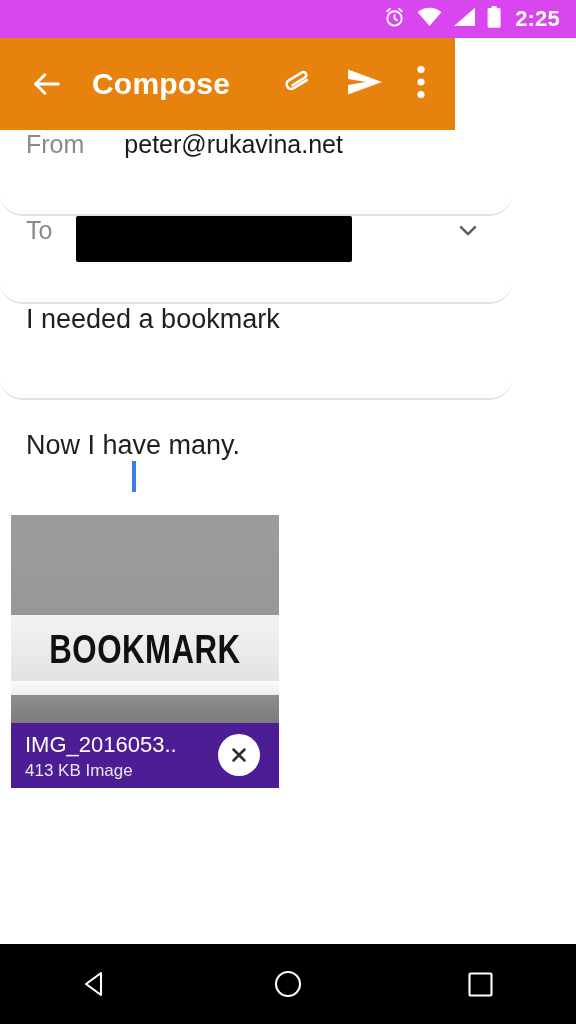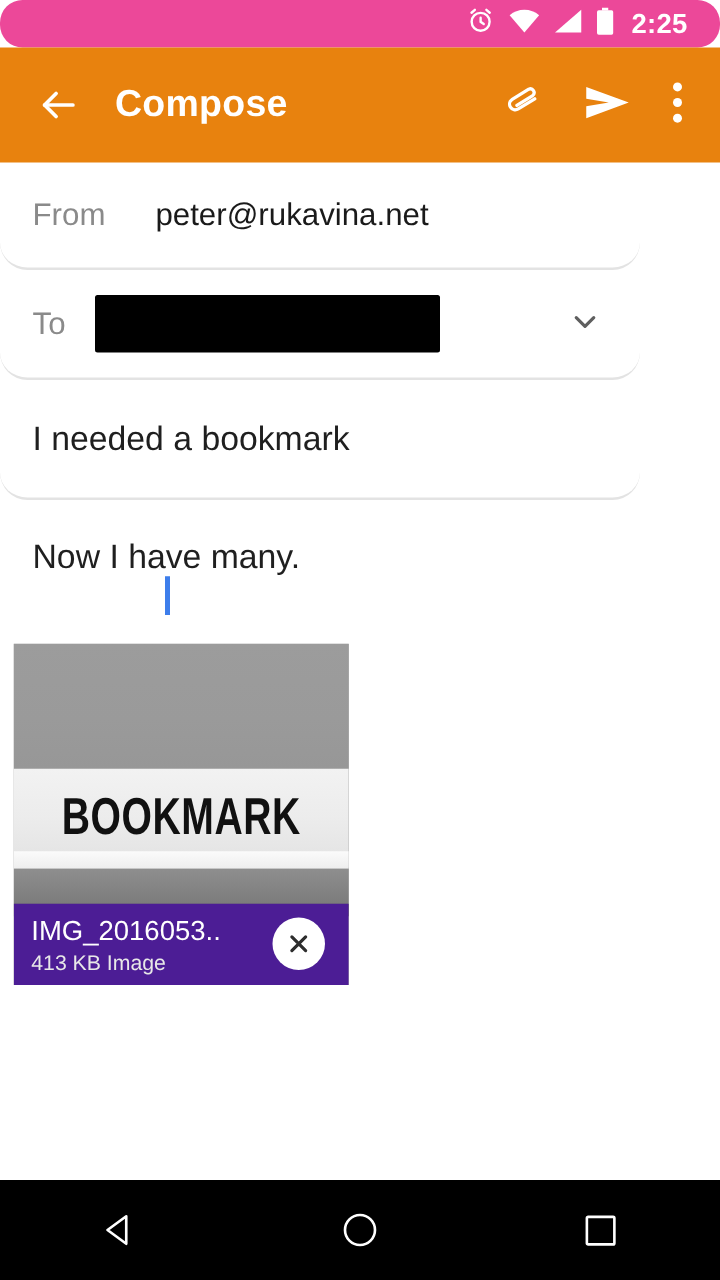--- a/index.html
+++ b/index.html
@@ -7,52 +7,52 @@
     width:576px; height:1024px;
     background:#ffffff;
     font-family:"Liberation Sans", sans-serif;
     overflow:hidden;
   }
   .phone { position:relative; width:576px; height:1024px; background:#fff; }
 
   
   .statusbar {
     position:absolute; top:0; left:0; width:576px; height:38px;
-    background:#ec4899;
+    background:#d946ef;
     display:flex; align-items:center; justify-content:flex-end;
-    padding-right:26px; gap:11px;border-radius:18px;
+    padding-right:16px; gap:11px;
   }
   .statusbar .sicon { display:block; }
   .status-time {
     color:#ffffff; font-size:22px; font-weight:bold;
     letter-spacing:0.2px; line-height:1; margin-left:3px;
   }
 
   
   .appbar {
-    position:absolute; top:38px; left:0; width:576px; height:92px;
+    position:absolute; top:38px; left:0; width:455px; height:92px;
     background:#e8820e;
     display:flex; align-items:center;
   }
   .back-btn { width:34px; height:34px; margin-left:30px; display:block; }
   .appbar-title {
     color:#ffffff; font-size:30px; font-weight:bold;
     margin-left:28px; letter-spacing:0.2px; white-space:nowrap;
   }
   .appbar-actions {
     margin-left:auto; display:flex; align-items:center;
     gap:34px; padding-right:30px;
   }
   .act { display:block; }
 
   
   .row {
     position:absolute; left:0; width:512px;
     border-bottom:2px solid #e3e3e3;
-    display:flex; align-items:center;border-radius:22px;
+    display:flex; align-items:flex-start;border-radius:22px;
   }
   #row-from { top:130px; height:86px; }
   #row-to   { top:216px; height:88px; }
   #row-subj { top:304px; height:96px; }
 
   .field-label {
     color:#8a8a8a; font-size:25px; margin-left:26px;
     white-space:nowrap;
   }
   .field-value {
@@ -86,21 +86,21 @@
     position:absolute; top:115px; left:11px;
     width:268px; height:273px; overflow:hidden;
     background:#9a9a9a;
   }
   .photo { position:absolute; inset:0; }
   .wall {
     position:absolute; top:0; left:0; width:100%; height:100px;
     background:linear-gradient(180deg,#9c9c9c 0%,#9a9a9a 60%,#979797 100%);
   }
   .sign {
-    position:absolute; top:100px; left:0; width:100%; height:79px;
+    position:absolute; top:100px; left:0; width:100%; height:66px;
     background:linear-gradient(180deg,#f2f2f2 0%,#ececec 50%,#e2e2e2 100%);
     display:flex; align-items:center; justify-content:center;
   }
   .sign-text {
     font-family:"Liberation Sans Narrow","Liberation Sans",sans-serif;
     font-weight:bold; font-size:34px; color:#111111;
     letter-spacing:0.5px; transform:scaleX(0.92) scaleY(1.22);
     white-space:nowrap;
   }
   .shelf-top {

